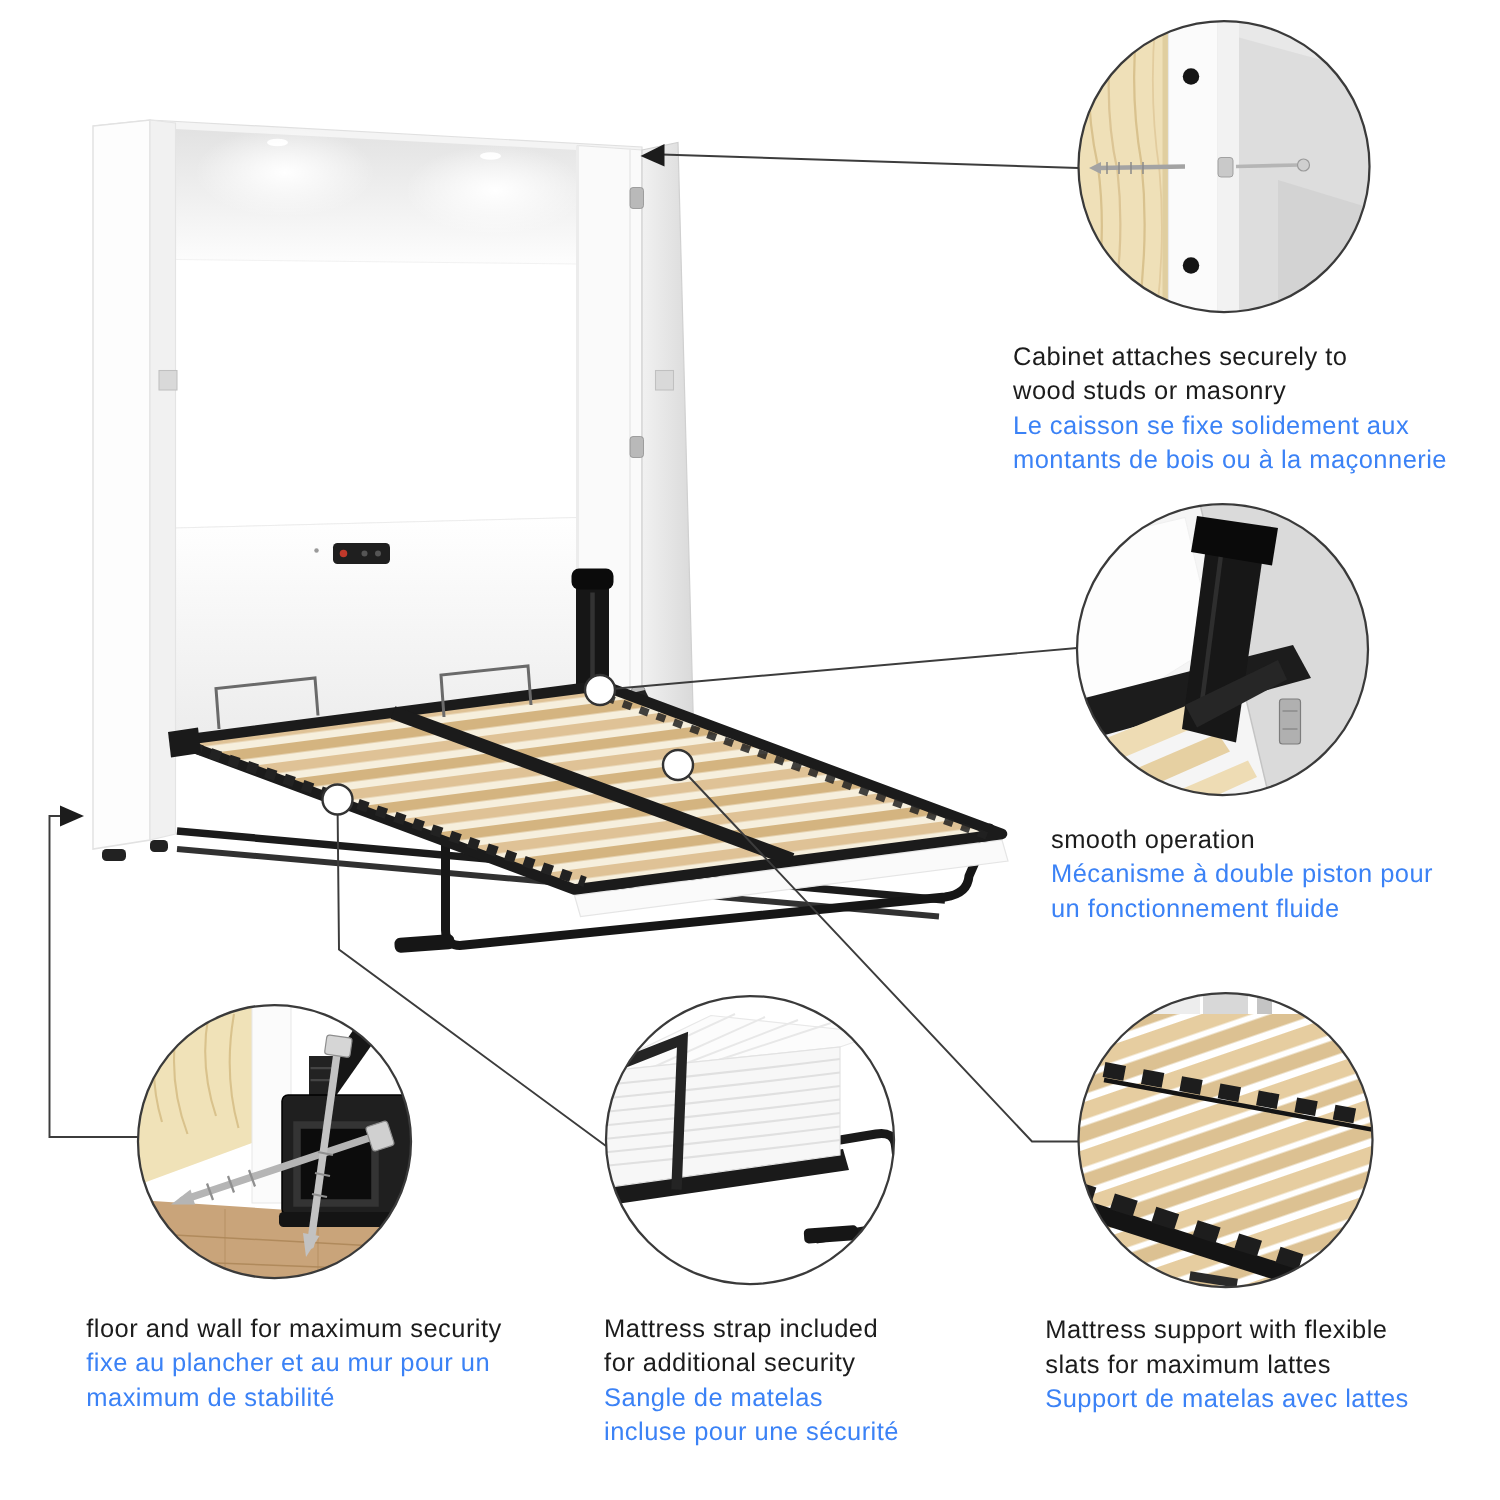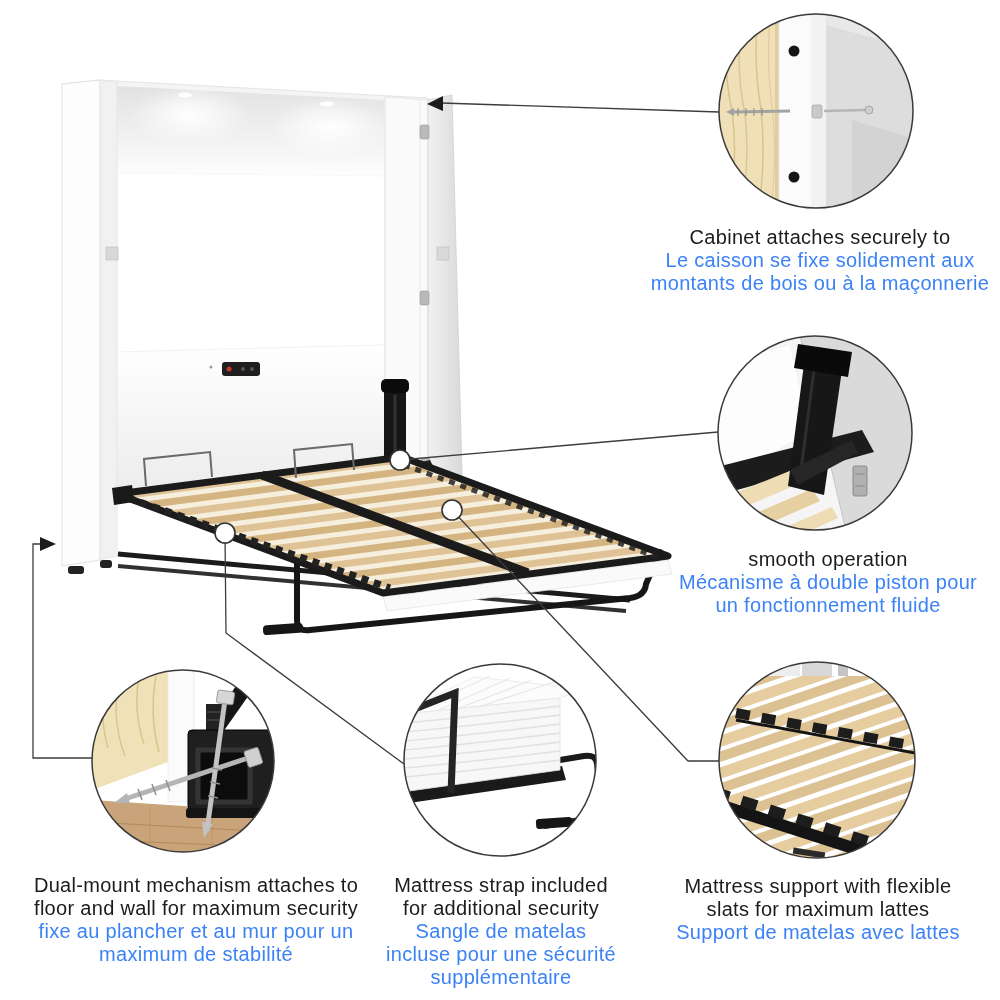--- a/index.html
+++ b/index.html
@@ -3,21 +3,21 @@
 <meta charset="utf-8">
 <style>
   html,body{margin:0;padding:0;background:#ffffff;}
   .stage{
     position:relative;width:1000px;height:1000px;background:#ffffff;
     font-family:"Liberation Sans", sans-serif;overflow:hidden;
   }
   .art{position:absolute;left:0;top:0;width:1000px;height:1000px;}
   .caption{
     position:absolute;transform:translateX(-50%);
-    text-align:center;font-size:20px;line-height:23px;letter-spacing:.3px;
+    font-size:17px;line-height:23px;letter-spacing:.3px;
     white-space:nowrap;color:#1c1c1c;
   }
   .caption .fr{color:#3b82f6;}
 </style>
 </head>
 <body>
 
 <div class="stage">
 
 <svg class="art" viewBox="0 0 1000 1000">
@@ -275,43 +275,42 @@
       <line x1="710" y1="802" x2="884" y2="858" stroke="#141414" stroke-width="12"></line>
       <line x1="714" y1="792" x2="888" y2="848" stroke="#1d1d1d" stroke-width="11" stroke-dasharray="16 13"></line>
       <rect x="793" y="850" width="32" height="6" fill="#2a2a2a" transform="rotate(9 809 853)"></rect>
     </g>
     <circle cx="817" cy="760" r="98" fill="none" stroke="#3a3a3a" stroke-width="1.5"></circle>
   </g>
 </svg>
 
   <div class="caption" style="left:820px;top:226px;">
     <div class="en">Cabinet attaches securely to</div>
+    <div class="en">wood studs or masonry</div>
     <div class="fr">Le caisson se fixe solidement aux</div>
     <div class="fr">montants de bois ou à la maçonnerie</div>
   </div>
 
   <div class="caption" style="left:828px;top:548px;">
     <div class="en">smooth operation</div>
     <div class="fr">Mécanisme à double piston pour</div>
     <div class="fr">un fonctionnement fluide</div>
   </div>
 
   <div class="caption" style="left:196px;top:874px;">
-    <div class="en">Dual-mount mechanism attaches to</div>
     <div class="en">floor and wall for maximum security</div>
     <div class="fr">fixe au plancher et au mur pour un</div>
     <div class="fr">maximum de stabilité</div>
   </div>
 
   <div class="caption" style="left:501px;top:874px;">
     <div class="en">Mattress strap included</div>
     <div class="en">for additional security</div>
     <div class="fr">Sangle de matelas</div>
     <div class="fr">incluse pour une sécurité</div>
-    <div class="fr">supplémentaire</div>
   </div>
 
   <div class="caption" style="left:818px;top:875px;">
     <div class="en">Mattress support with flexible</div>
     <div class="en">slats for maximum lattes</div>
     <div class="fr">Support de matelas avec lattes</div>
   </div>
 
 </div>
 

